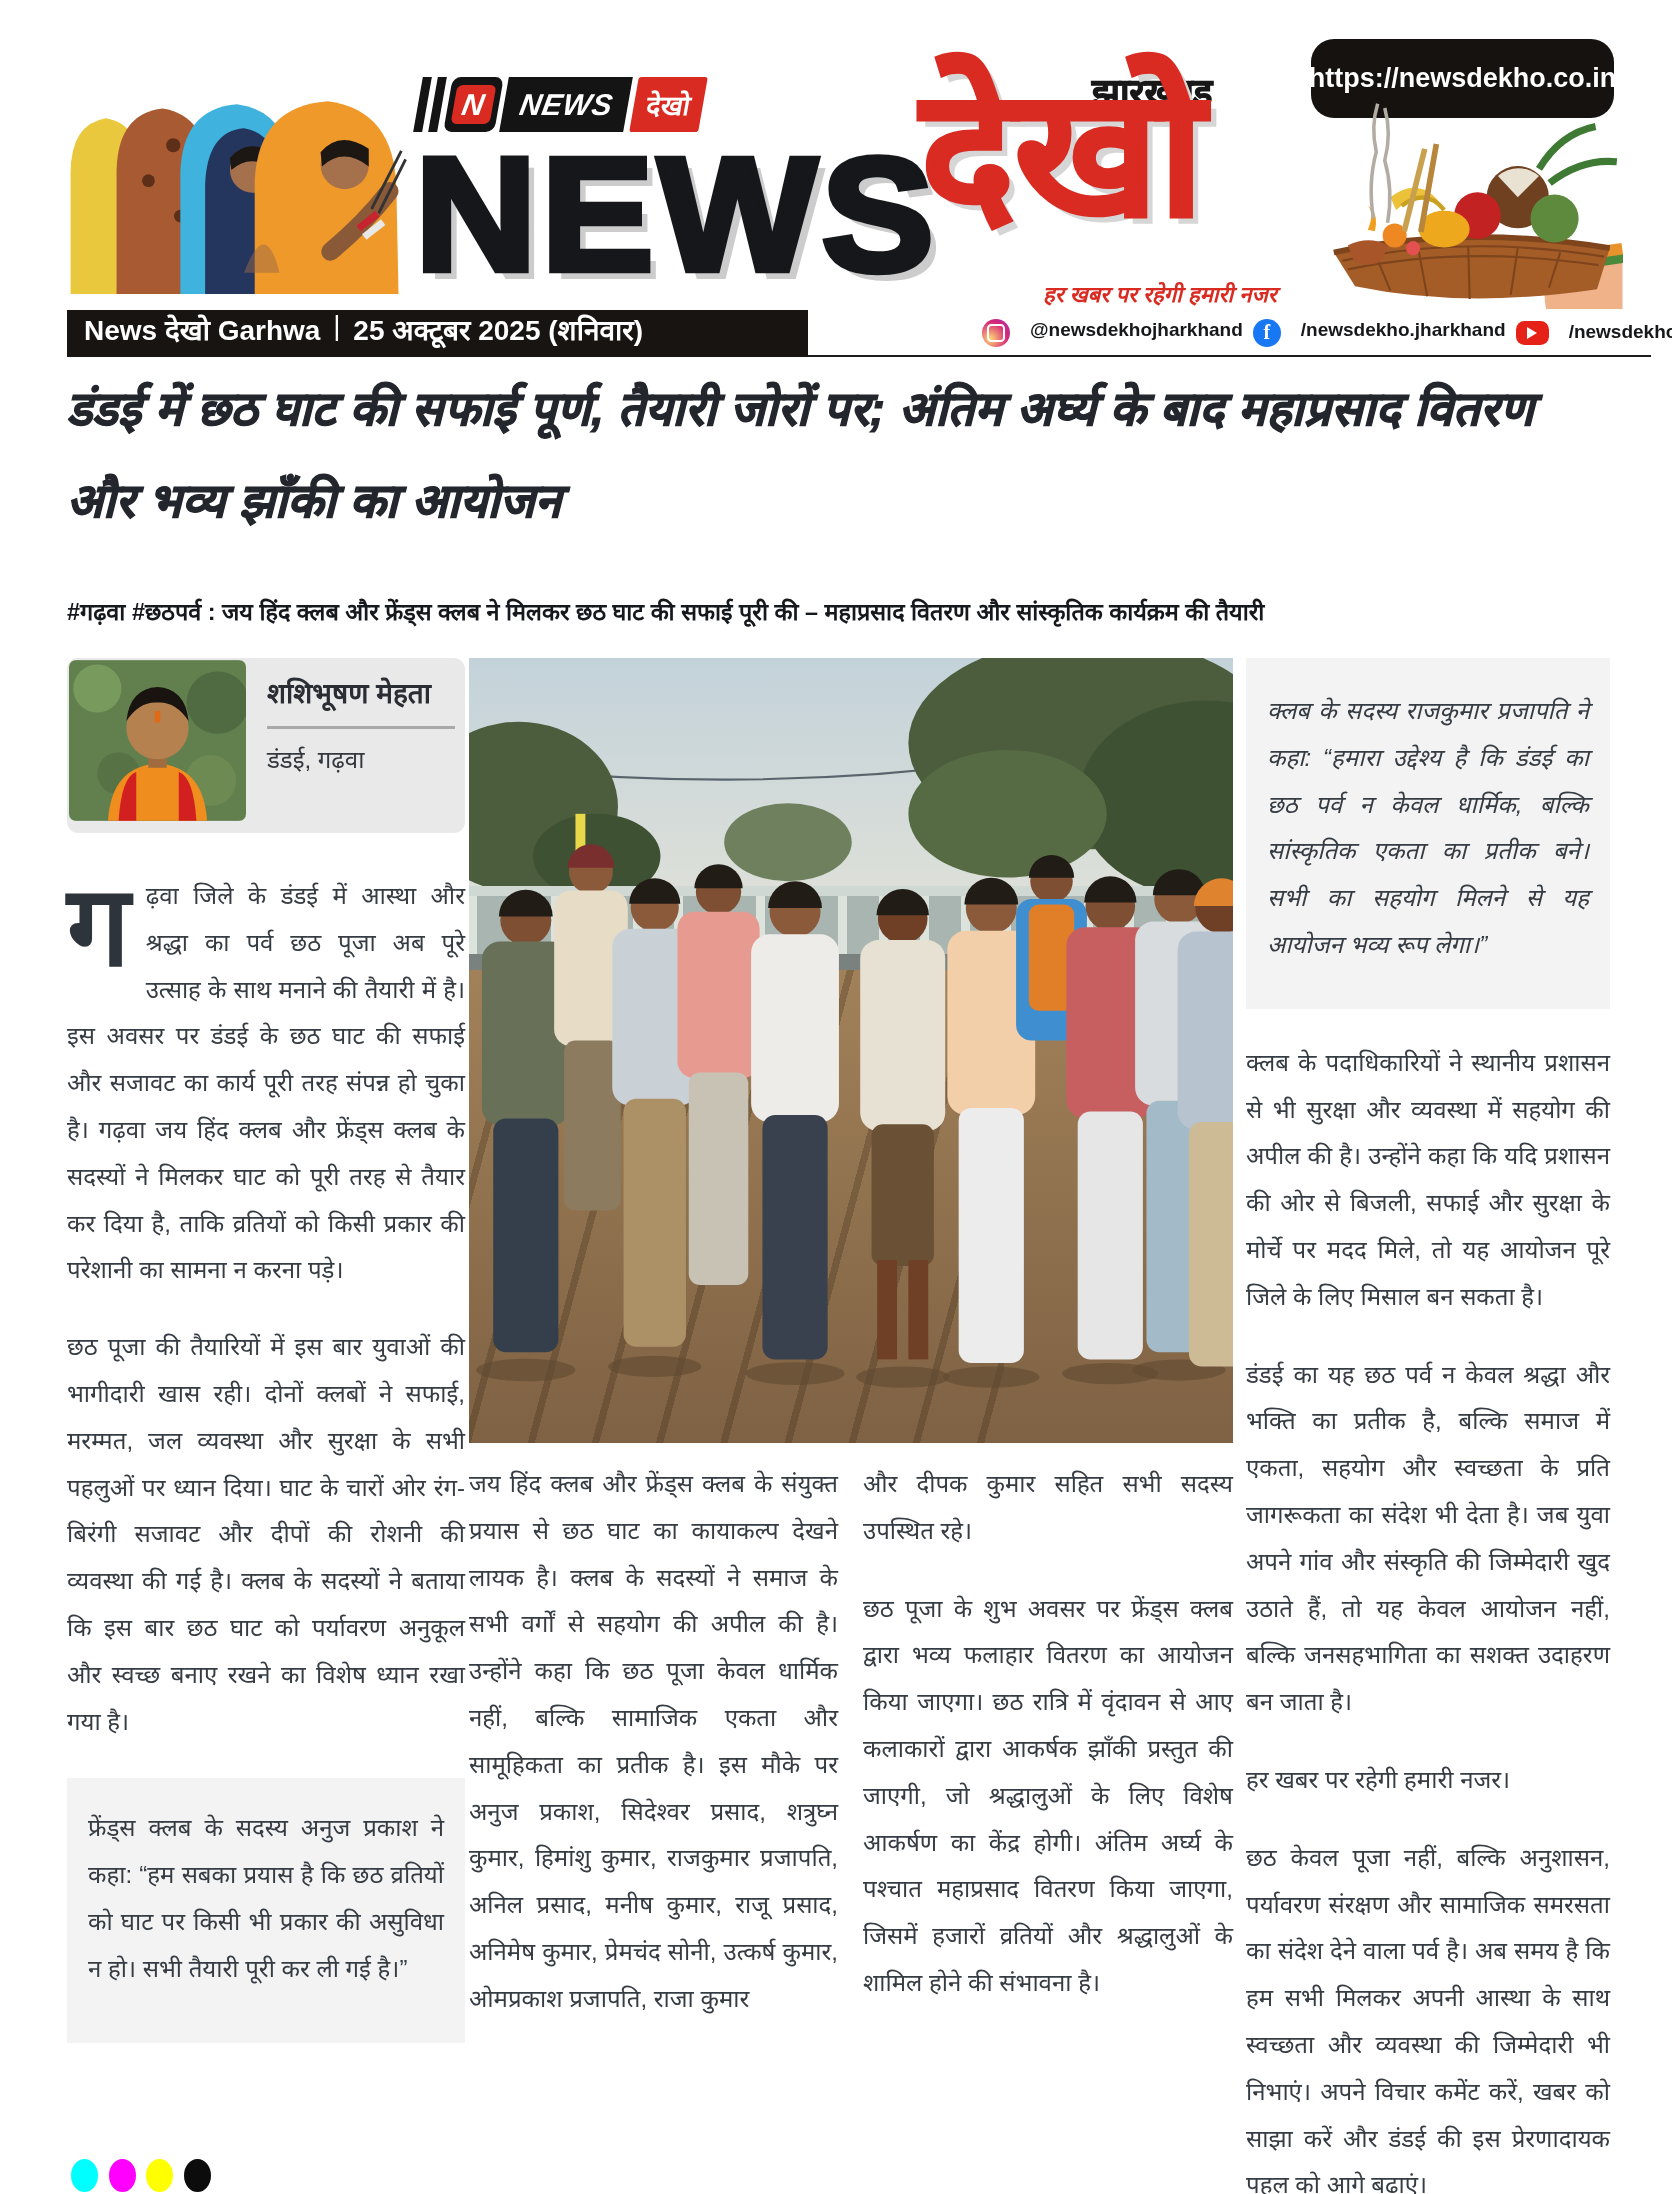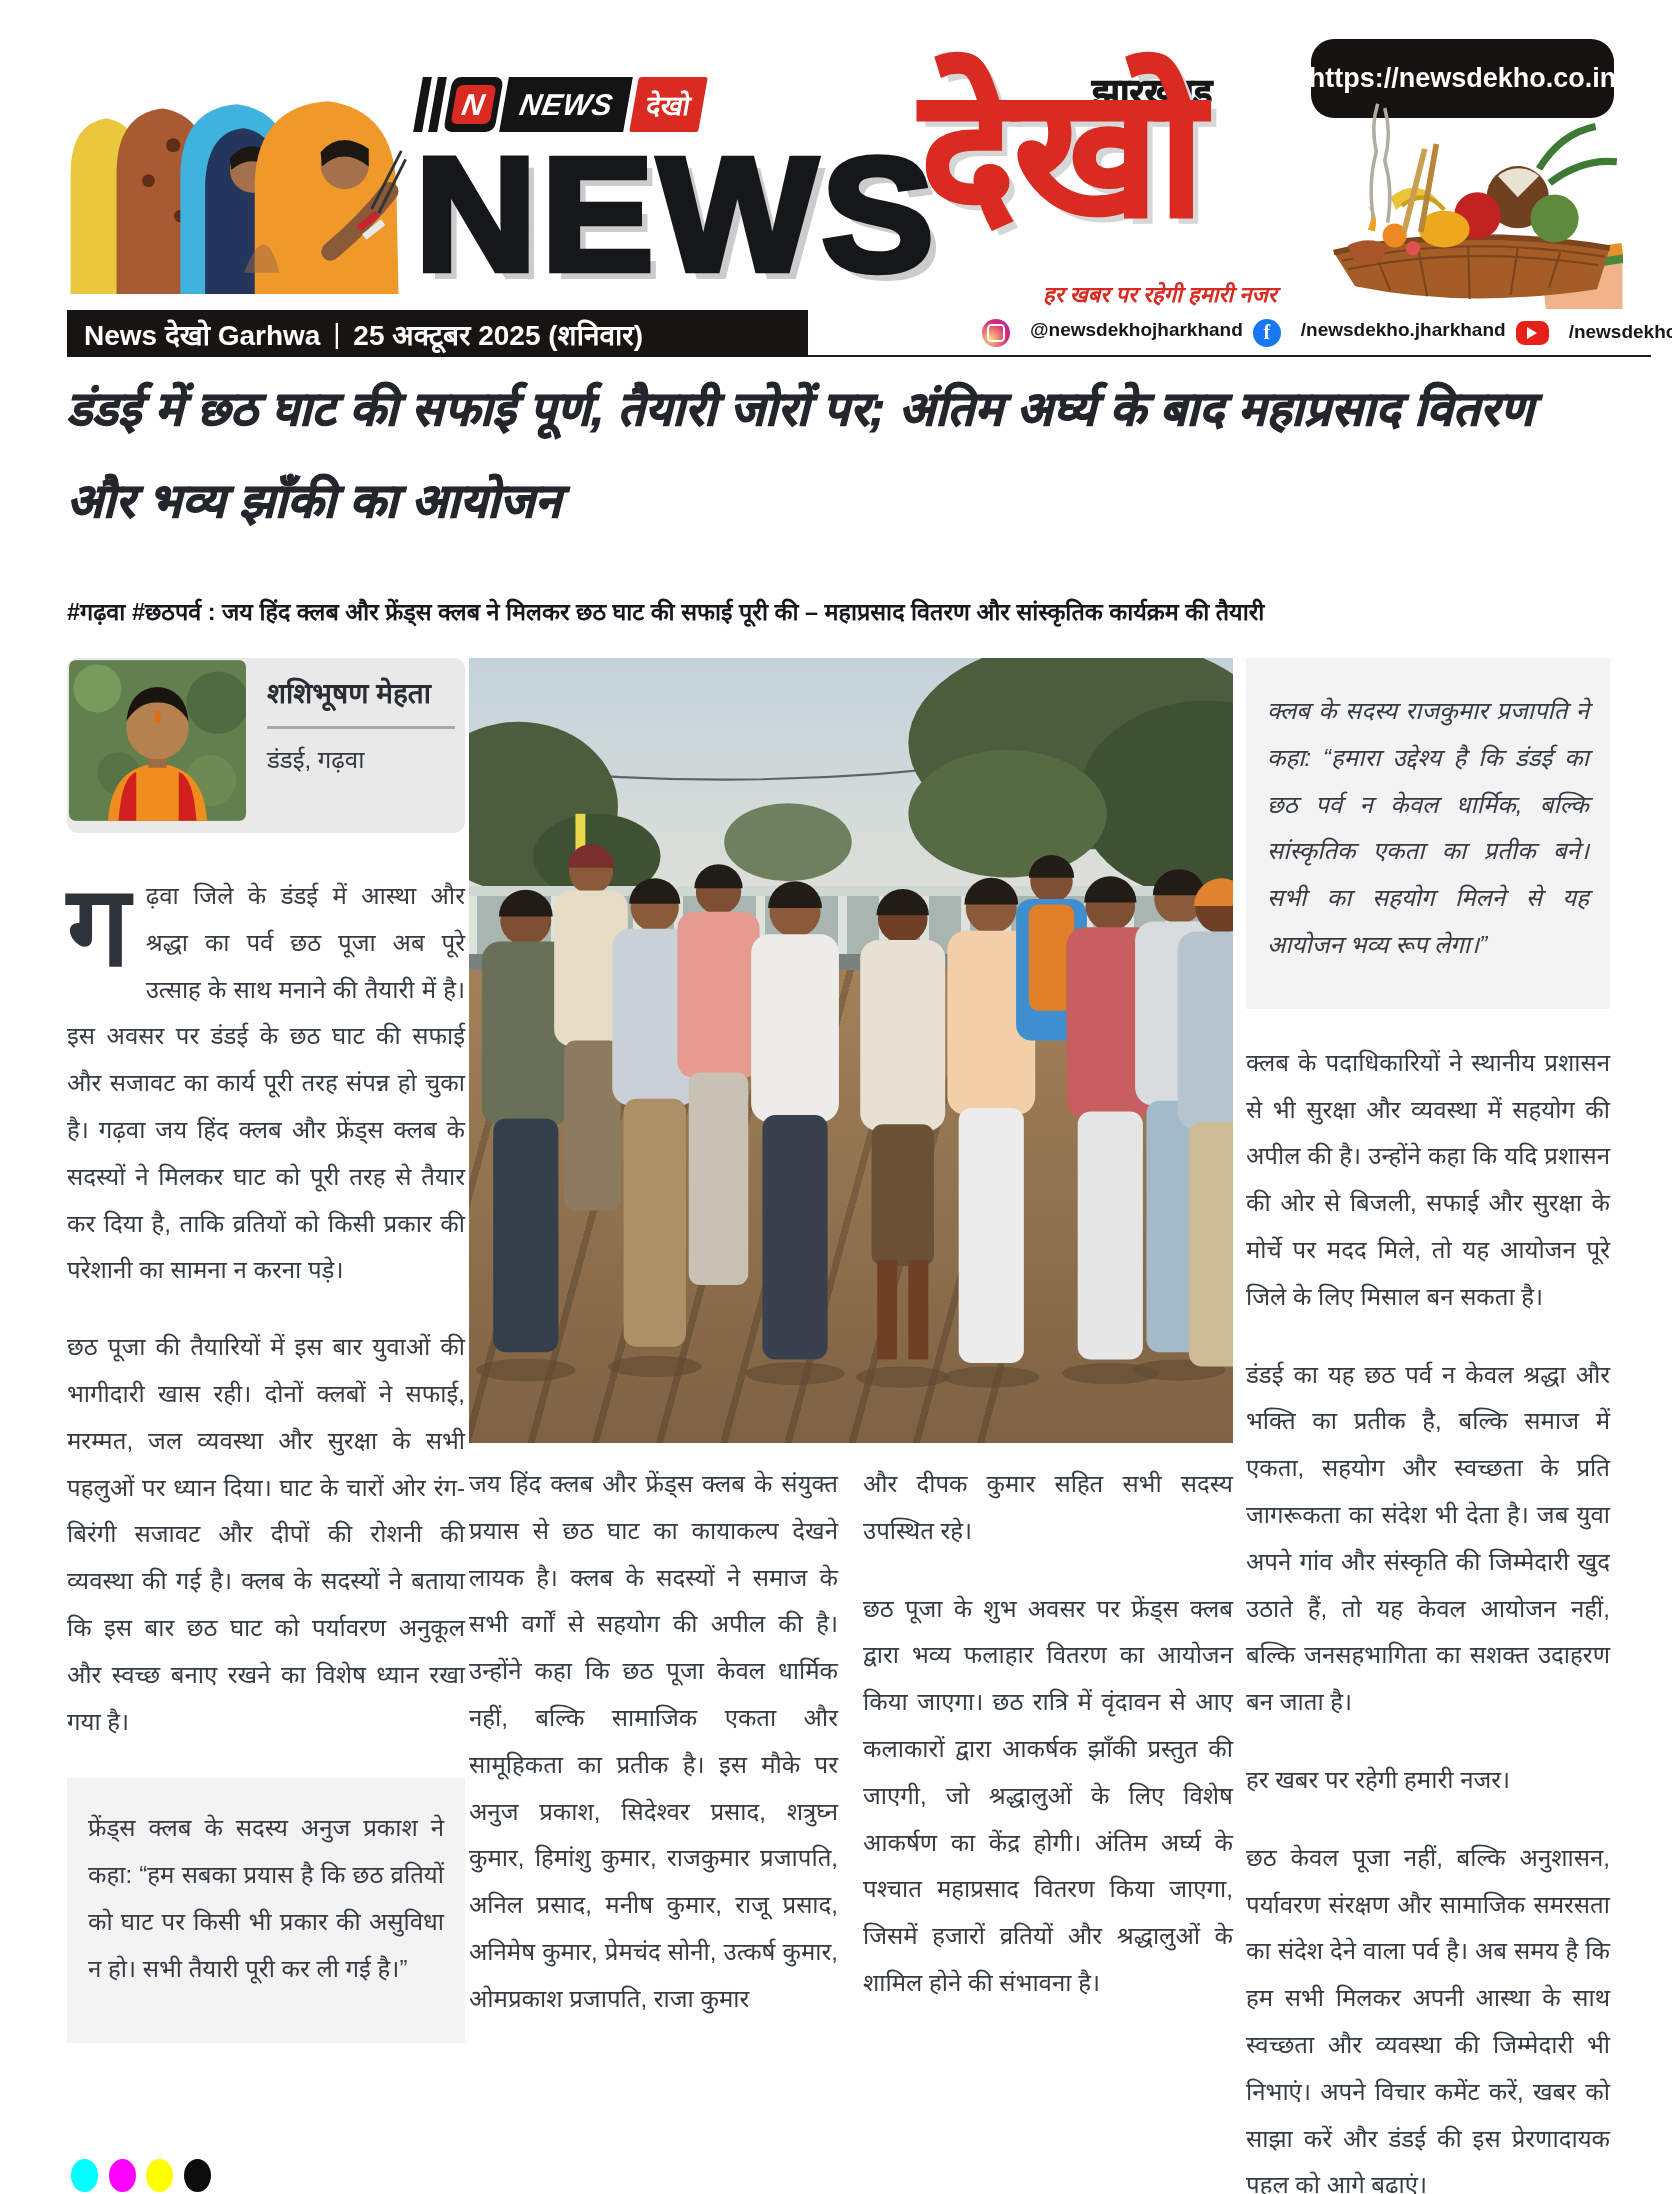--- a/index.html
+++ b/index.html
@@ -22,21 +22,21 @@
   .state-jh{position:absolute;left:1092px;top:65px;font-size:37px;font-weight:700;color:#181818;font-family:Liberation Mono, monospace;-webkit-text-stroke:1.1px #181818;}
   .big-dekho{position:absolute;left:921px;top:43px;font-size:176px;line-height:1.25;font-weight:700;
              color:var(--brand-red,#d92b21);-webkit-text-stroke:3.5px #d92b21;text-shadow:7px 7px 0 #d6d6d6;}
   .tagline{position:absolute;left:1043px;top:278px;font-size:22px;font-weight:700;font-style:italic;color:var(--brand-red,#d92b21);}
   .url-pill{position:absolute;left:1311px;top:39px;width:303px;height:79px;background:#15120f;border-radius:23px;
             display:flex;align-items:center;justify-content:center;color:#fff;font-size:27px;font-weight:700;cursor:pointer;}
   .chhath-illu{position:absolute;left:1305px;top:84px;width:318px;height:225px;}
 
   
   .date-bar{position:absolute;left:67px;top:310px;width:741px;height:47px;background:var(--bar-black,#171412);
-            display:flex;align-items:center;padding-left:17px;box-sizing:border-box;}
+            display:flex;align-items:flex-start;padding-left:17px;box-sizing:border-box;}
   .date-bar span{color:#fff;font-size:28px;font-weight:700;}
   .date-bar .sep{margin:0 12.8px;font-weight:400;}
   .social-row{position:absolute;left:808px;top:310px;width:843px;height:47px;border-bottom:2.8px solid #1c1c1c;
               display:flex;align-items:center;gap:10px;padding-left:174px;box-sizing:border-box;}
   .social-item{display:flex;align-items:flex-start;gap:20px;cursor:pointer;}
   .social-item .handle{font-size:19px;font-weight:700;color:#17181a;}
   .sicon{width:28px;height:28px;border-radius:50%;display:flex;align-items:center;justify-content:center;flex:0 0 auto;}
   .sicon.ig{background:radial-gradient(circle at 30% 70%,#feda75,#d62976 60%,#962fbf);}
   .sicon.ig i{display:block;width:14px;height:14px;border:2.1px solid #fff;border-radius:4.3px;}
   .sicon.fb{background:#1877f2;color:#fff;font-weight:bold;font-size:20px;font-family:"Liberation Serif",serif;}

